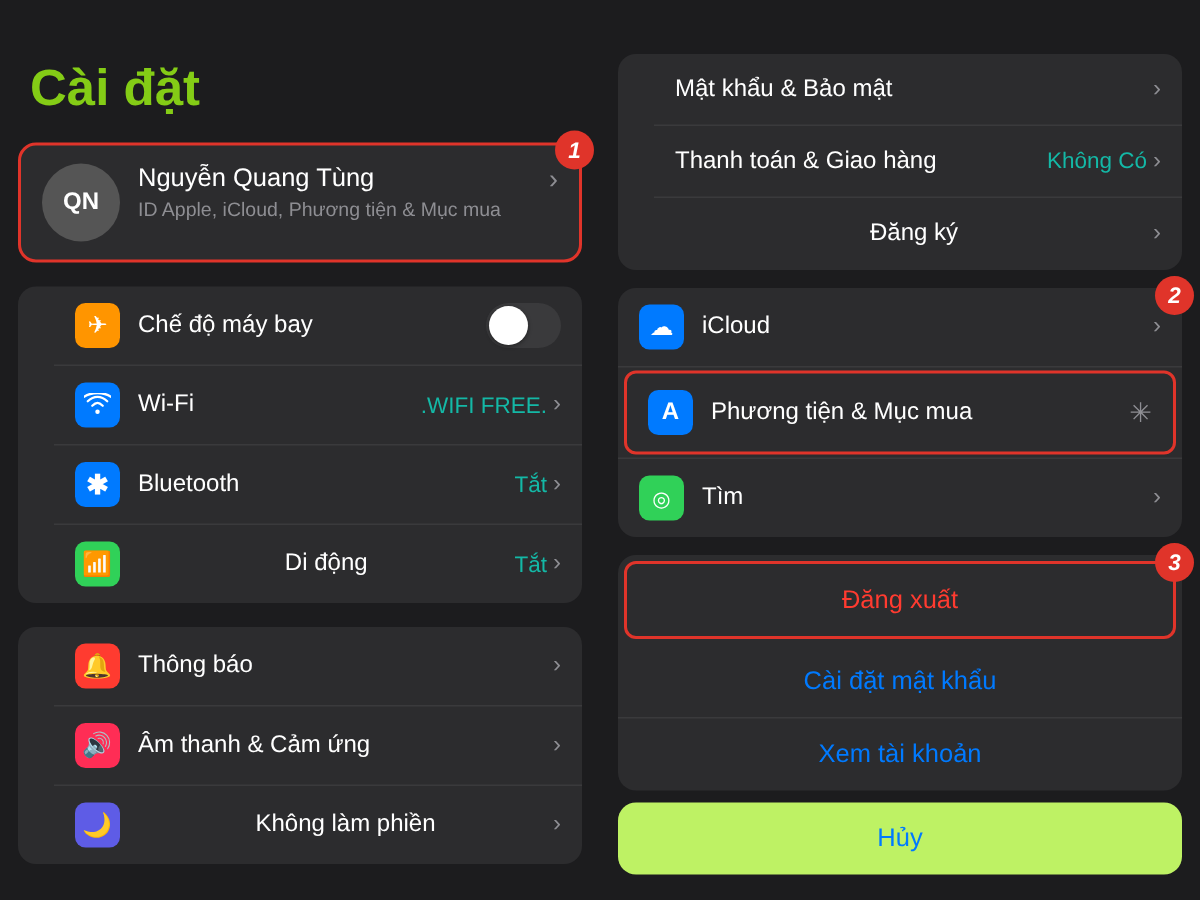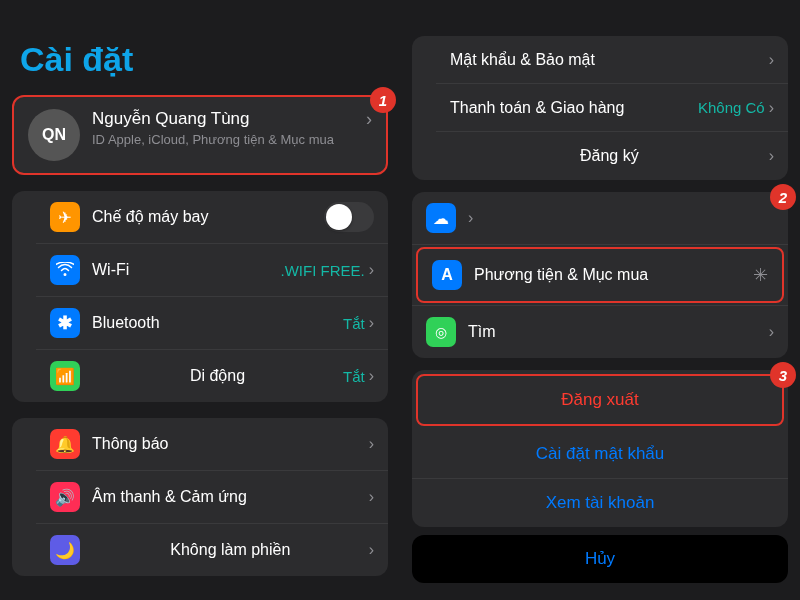--- a/index.html
+++ b/index.html
@@ -17,21 +17,21 @@
       width: 400px;
       height: 600px;
       background: #1c1c1e;
       display: flex;
       flex-direction: column;
       padding: 0;
       overflow: hidden;
     }
 
     .settings-title {
-      color: #0ea5e9;
+      color: #84cc16;
       font-size: 34px;
       font-weight: 700;
       padding: 40px 20px 16px 20px;
     }
 
     .profile-section {
       margin: 0 12px 16px 12px;
       background: #2c2c2e;
       border-radius: 12px;
       border: 2px solid #e0342a;
@@ -353,20 +353,21 @@
     </div>
   </div>
 
   <div style="position: relative; margin: 0 12px 12px 12px;">
     <div style="background:#2c2c2e; border-radius:12px; overflow:hidden;">
 
       <div class="icloud-row">
         <div class="row-icon icon-icloud" style="margin-right:12px;">
           <span style="color:#fff; font-size:16px;">☁</span>
         </div>
+        <div class="row-label">iCloud</div>
         <div class="row-chevron">›</div>
       </div>
 
       <div style="border: 2px solid #e0342a; border-radius: 8px; margin: 2px 4px;">
         <div class="icloud-row" style="border-bottom:none;">
           <div class="row-icon icon-appstore" style="margin-right:12px;">
             <span style="color:#fff; font-size:16px; font-weight:700;">A</span>
           </div>
           <div class="row-label">Phương tiện &amp; Mục mua</div>
           <div style="color:#8e8e93; font-size:18px; margin-left:8px;">✳</div>
@@ -397,18 +398,18 @@
         <span class="action-blue">Cài đặt mật khẩu</span>
       </div>
 
       <div class="action-row">
         <span class="action-blue">Xem tài khoản</span>
       </div>
     </div>
     <div class="num-badge" style="top:-8px; right:-8px;">3</div>
   </div>
 
-  <div style="margin: 0 12px 8px 12px; background:#000000; border-radius:12px; overflow:hidden;">
+  <div style="margin: 0 12px 8px 12px; background:#bef264; border-radius:12px; overflow:hidden;">
     <div class="action-row">
       <span class="action-blue">Hủy</span>
     </div>
   </div>
 </div>
 
 </body></html>

